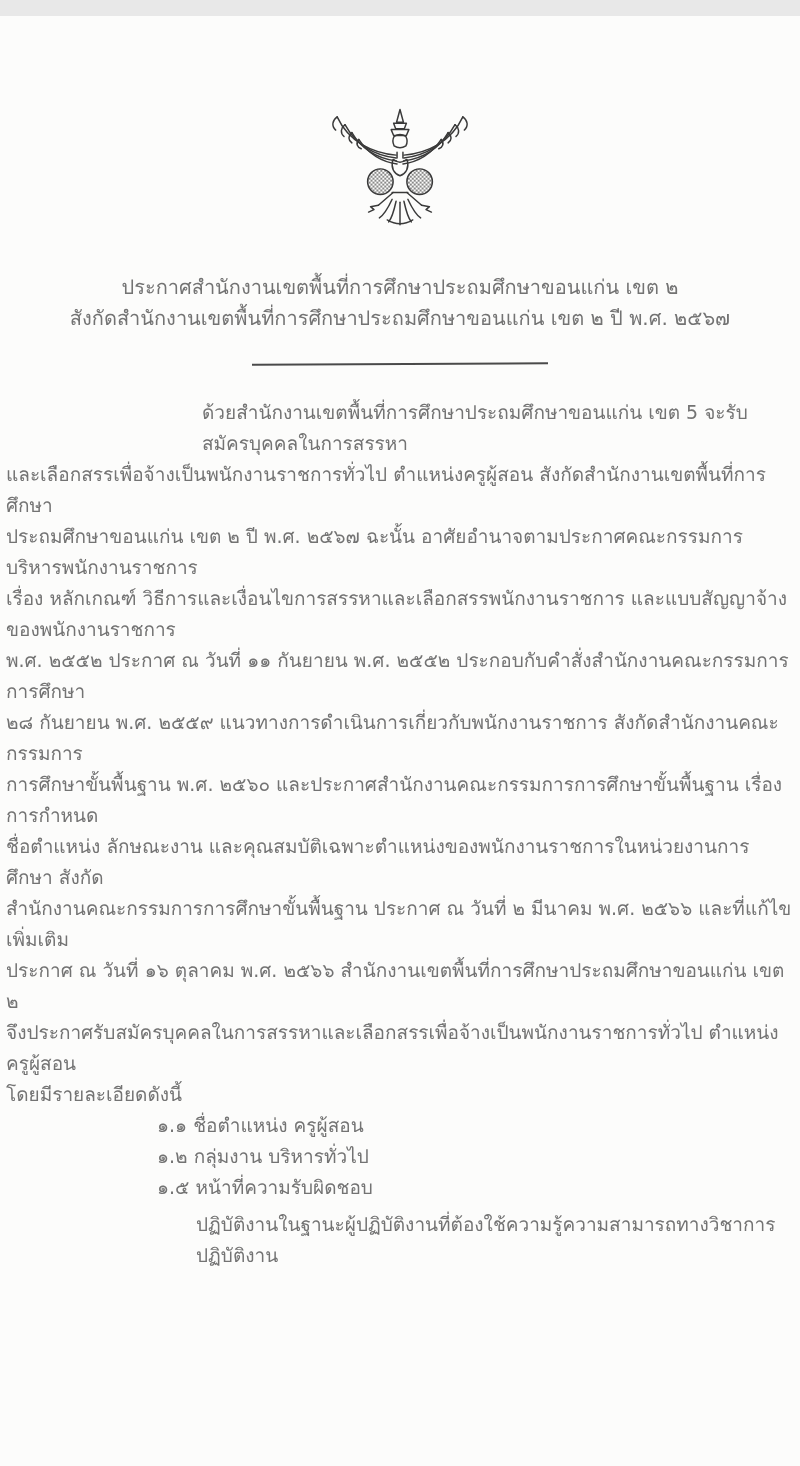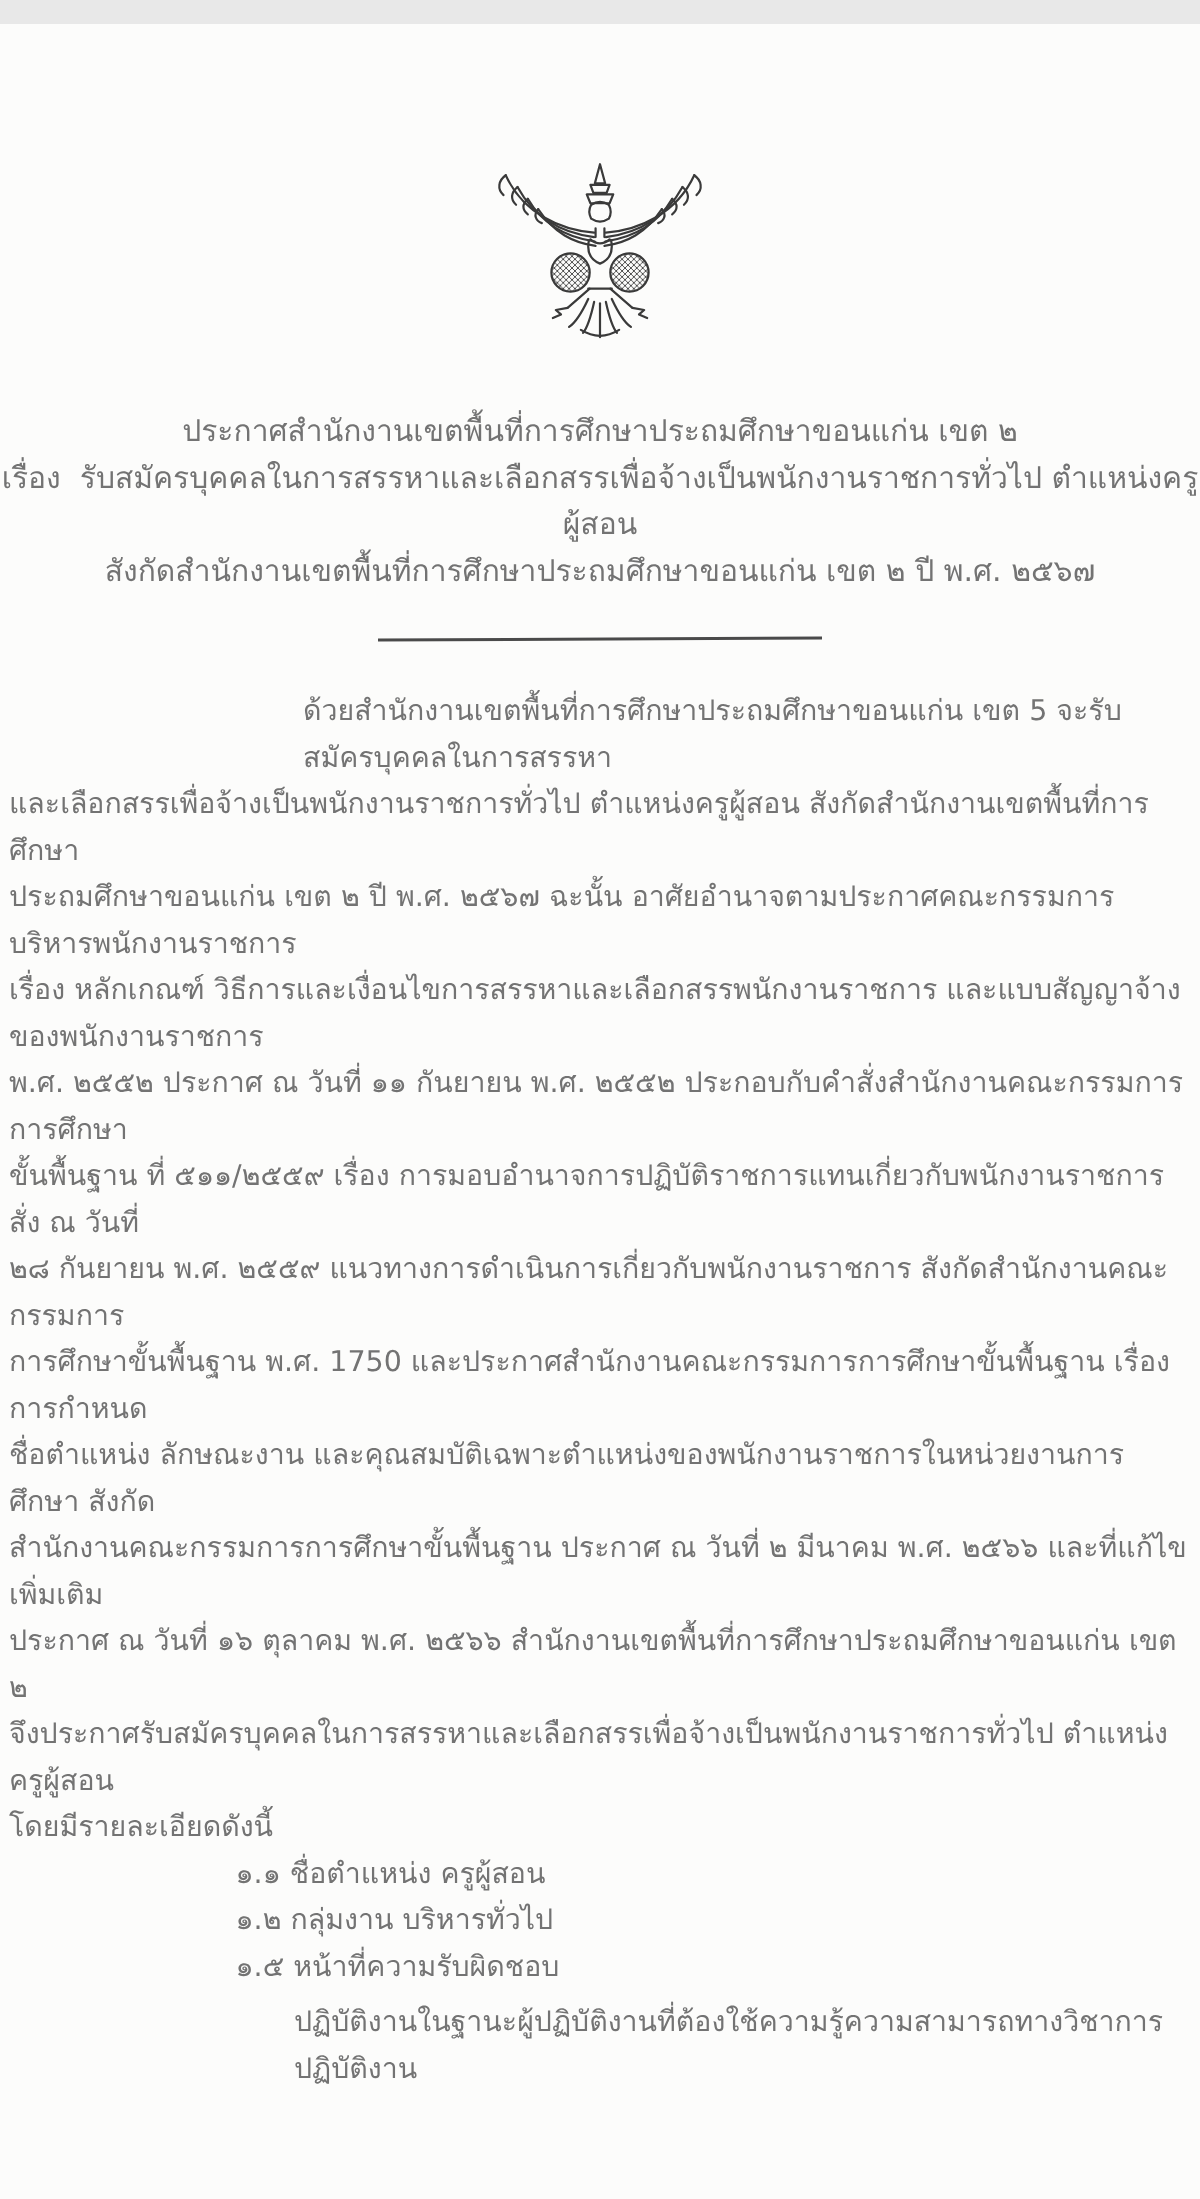--- a/index.html
+++ b/index.html
@@ -94,37 +94,35 @@
       <path d="M142,190 q-7,32 -15,42"></path>
       <path d="M150,192 v46"></path>
       <path d="M158,190 q7,32 15,42"></path>
       <path d="M166,186 q14,30 26,38"></path>
       <path d="M124,228 q26,16 52,0"></path>
     </svg>
   </div>
 
   <div class="title-block">
     <div class="title-line">ประกาศสำนักงานเขตพื้นที่การศึกษาประถมศึกษาขอนแก่น เขต ๒</div>
-    <div class="title-line">เรื่อง  รับสมัครบุคคลในการสรรหาและเลือกสรรเพื่อจ้างเป็นพนักงานราชการทั่วไป ตำแหน่งครูผู้สอน</div>
     <div class="title-line">สังกัดสำนักงานเขตพื้นที่การศึกษาประถมศึกษาขอนแก่น เขต ๒ ปี พ.ศ. ๒๕๖๗</div>
   </div>
 
   <div class="divider"></div>
 
   <div class="body-text">
 
     <div>
       <div class="line indent-first">ด้วยสำนักงานเขตพื้นที่การศึกษาประถมศึกษาขอนแก่น เขต 5 จะรับสมัครบุคคลในการสรรหา</div>
       <div class="line">และเลือกสรรเพื่อจ้างเป็นพนักงานราชการทั่วไป ตำแหน่งครูผู้สอน สังกัดสำนักงานเขตพื้นที่การศึกษา</div>
       <div class="line">ประถมศึกษาขอนแก่น เขต ๒ ปี พ.ศ. ๒๕๖๗ ฉะนั้น อาศัยอำนาจตามประกาศคณะกรรมการบริหารพนักงานราชการ</div>
       <div class="line">เรื่อง หลักเกณฑ์ วิธีการและเงื่อนไขการสรรหาและเลือกสรรพนักงานราชการ และแบบสัญญาจ้างของพนักงานราชการ</div>
       <div class="line">พ.ศ. ๒๕๕๒ ประกาศ ณ วันที่ ๑๑ กันยายน พ.ศ. ๒๕๕๒ ประกอบกับคำสั่งสำนักงานคณะกรรมการการศึกษา</div>
-      <div class="line">ขั้นพื้นฐาน ที่ ๕๑๑/๒๕๕๙ เรื่อง การมอบอำนาจการปฏิบัติราชการแทนเกี่ยวกับพนักงานราชการ สั่ง ณ วันที่</div>
       <div class="line">๒๘ กันยายน พ.ศ. ๒๕๕๙ แนวทางการดำเนินการเกี่ยวกับพนักงานราชการ สังกัดสำนักงานคณะกรรมการ</div>
-      <div class="line">การศึกษาขั้นพื้นฐาน พ.ศ. 1750 และประกาศสำนักงานคณะกรรมการการศึกษาขั้นพื้นฐาน เรื่อง การกำหนด</div>
+      <div class="line">การศึกษาขั้นพื้นฐาน พ.ศ. ๒๕๖๐ และประกาศสำนักงานคณะกรรมการการศึกษาขั้นพื้นฐาน เรื่อง การกำหนด</div>
       <div class="line">ชื่อตำแหน่ง ลักษณะงาน และคุณสมบัติเฉพาะตำแหน่งของพนักงานราชการในหน่วยงานการศึกษา สังกัด</div>
       <div class="line">สำนักงานคณะกรรมการการศึกษาขั้นพื้นฐาน ประกาศ ณ วันที่ ๒ มีนาคม พ.ศ. ๒๕๖๖ และที่แก้ไขเพิ่มเติม</div>
       <div class="line">ประกาศ ณ วันที่ ๑๖ ตุลาคม พ.ศ. ๒๕๖๖ สำนักงานเขตพื้นที่การศึกษาประถมศึกษาขอนแก่น เขต ๒</div>
       <div class="line">จึงประกาศรับสมัครบุคคลในการสรรหาและเลือกสรรเพื่อจ้างเป็นพนักงานราชการทั่วไป ตำแหน่งครูผู้สอน</div>
       <div class="line">โดยมีรายละเอียดดังนี้</div>
     </div>
 
     <div>
       <div class="line sub-item">๑.๑ ชื่อตำแหน่ง ครูผู้สอน</div>
       <div class="line sub-item">๑.๒ กลุ่มงาน บริหารทั่วไป</div>

